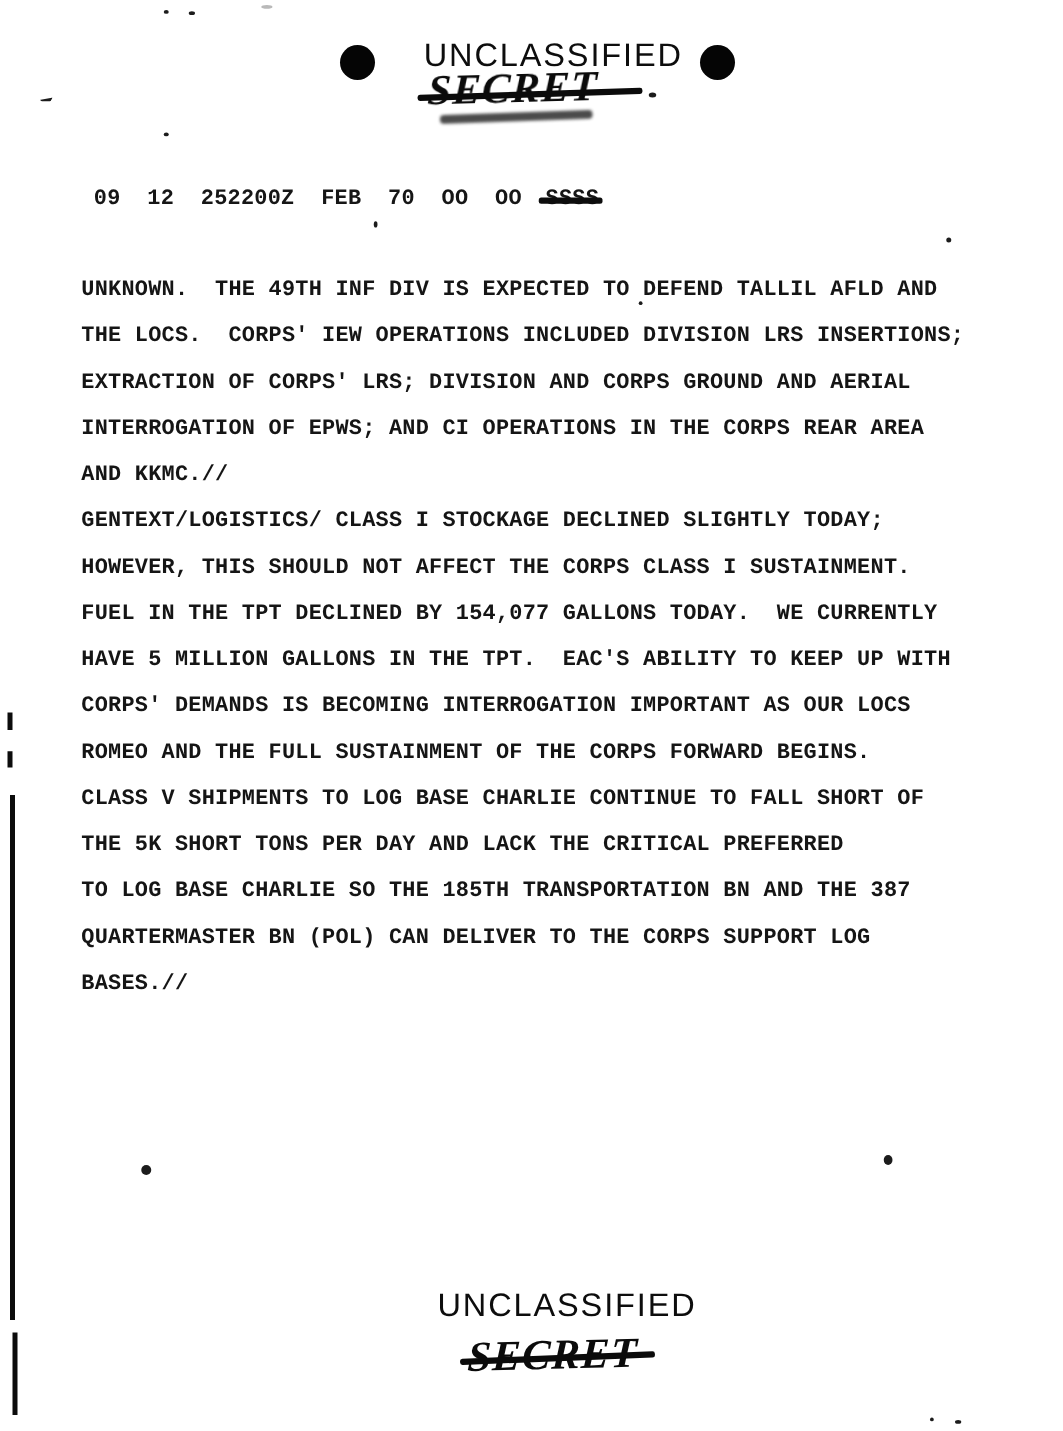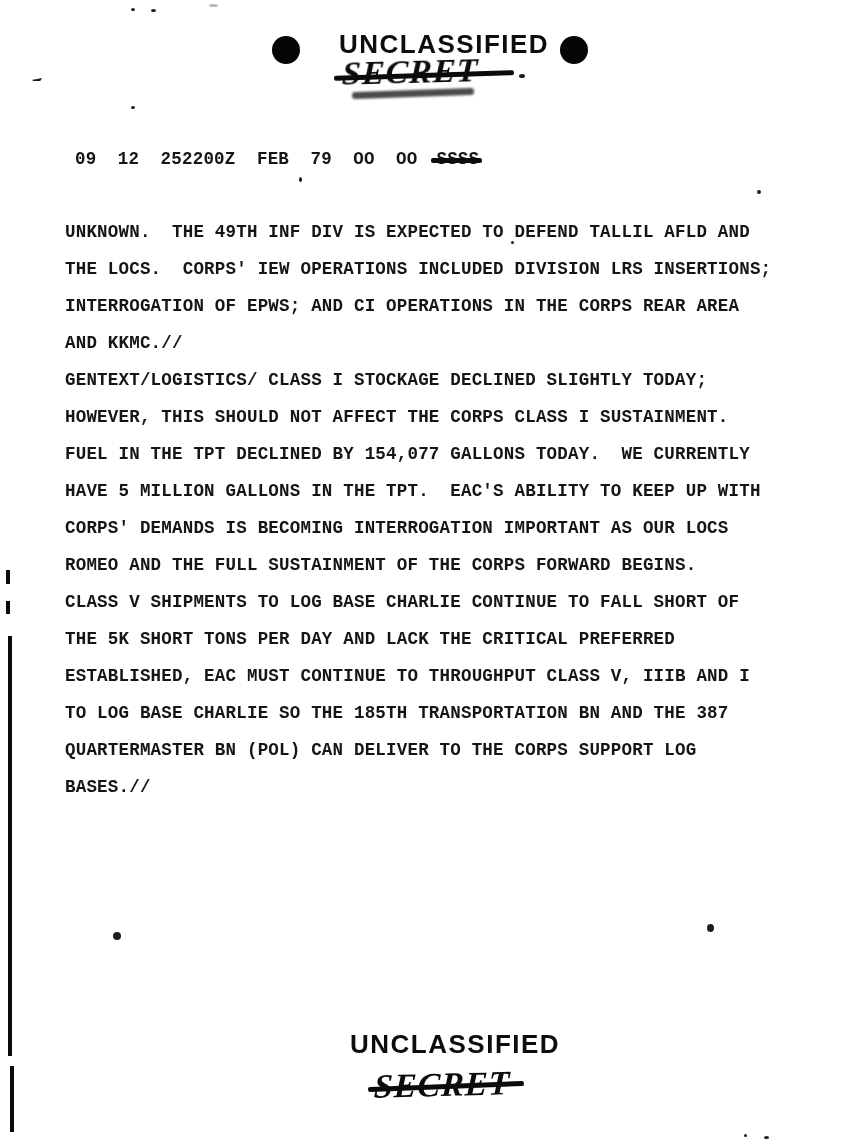--- a/index.html
+++ b/index.html
@@ -8,21 +8,21 @@
     width:850px;height:1145px;
     background:#ffffff;
     overflow:hidden;
     font-family:"Liberation Mono", monospace;
     color:#161616;
   }
   
   .unclass{
     position:absolute;
     font-family:"Liberation Sans", sans-serif;
-    font-weight:bold;
+    font-weight:normal;
     font-size:26px;
     letter-spacing:1.5px;
     color:#0d0d0d;
     white-space:pre;
     text-align:center;
   }
   .unclass.top{left:339px;top:29px;}
   .unclass.bottom{left:350px;top:1029px;}
   .secret-block{position:absolute;}
   .secret-block.top{left:342px;top:53px;width:160px;height:50px;}
@@ -113,36 +113,36 @@
   <div class="punch-dot left"></div>
   <div class="punch-dot right"></div>
 
   <div class="unclass top">UNCLASSIFIED</div>
   <div class="secret-block top">
     <span class="secret-text">SECRET</span>
     <div class="strike-bar"></div>
     <div class="smudge"></div>
   </div>
 
-  <div class="msg-header"><span>09  12  252200Z  FEB  79  OO  OO</span><span class="struck-code">SSSS</span></div>
+  <div class="msg-header"><span>09  12  252200Z  FEB  70  OO  OO</span><span class="struck-code">SSSS</span></div>
 
   <div class="body-text">
     <div class="body-line">UNKNOWN.  THE 49TH INF DIV IS EXPECTED TO DEFEND TALLIL AFLD AND</div>
     <div class="body-line">THE LOCS.  CORPS' IEW OPERATIONS INCLUDED DIVISION LRS INSERTIONS;</div>
+    <div class="body-line">EXTRACTION OF CORPS' LRS; DIVISION AND CORPS GROUND AND AERIAL</div>
     <div class="body-line">INTERROGATION OF EPWS; AND CI OPERATIONS IN THE CORPS REAR AREA</div>
     <div class="body-line">AND KKMC.//</div>
     <div class="body-line">GENTEXT/LOGISTICS/ CLASS I STOCKAGE DECLINED SLIGHTLY TODAY;</div>
     <div class="body-line">HOWEVER, THIS SHOULD NOT AFFECT THE CORPS CLASS I SUSTAINMENT.</div>
     <div class="body-line">FUEL IN THE TPT DECLINED BY 154,077 GALLONS TODAY.  WE CURRENTLY</div>
     <div class="body-line">HAVE 5 MILLION GALLONS IN THE TPT.  EAC'S ABILITY TO KEEP UP WITH</div>
     <div class="body-line">CORPS' DEMANDS IS BECOMING INTERROGATION IMPORTANT AS OUR LOCS</div>
     <div class="body-line">ROMEO AND THE FULL SUSTAINMENT OF THE CORPS FORWARD BEGINS.</div>
     <div class="body-line">CLASS V SHIPMENTS TO LOG BASE CHARLIE CONTINUE TO FALL SHORT OF</div>
     <div class="body-line">THE 5K SHORT TONS PER DAY AND LACK THE CRITICAL PREFERRED</div>
-    <div class="body-line">ESTABLISHED, EAC MUST CONTINUE TO THROUGHPUT CLASS V, IIIB AND I</div>
     <div class="body-line">TO LOG BASE CHARLIE SO THE 185TH TRANSPORTATION BN AND THE 387</div>
     <div class="body-line">QUARTERMASTER BN (POL) CAN DELIVER TO THE CORPS SUPPORT LOG</div>
     <div class="body-line">BASES.//</div>
   </div>
 
   <div class="unclass bottom">UNCLASSIFIED</div>
   <div class="secret-block bottom">
     <span class="secret-text">SECRET</span>
     <div class="strike-bar"></div>
   </div>

